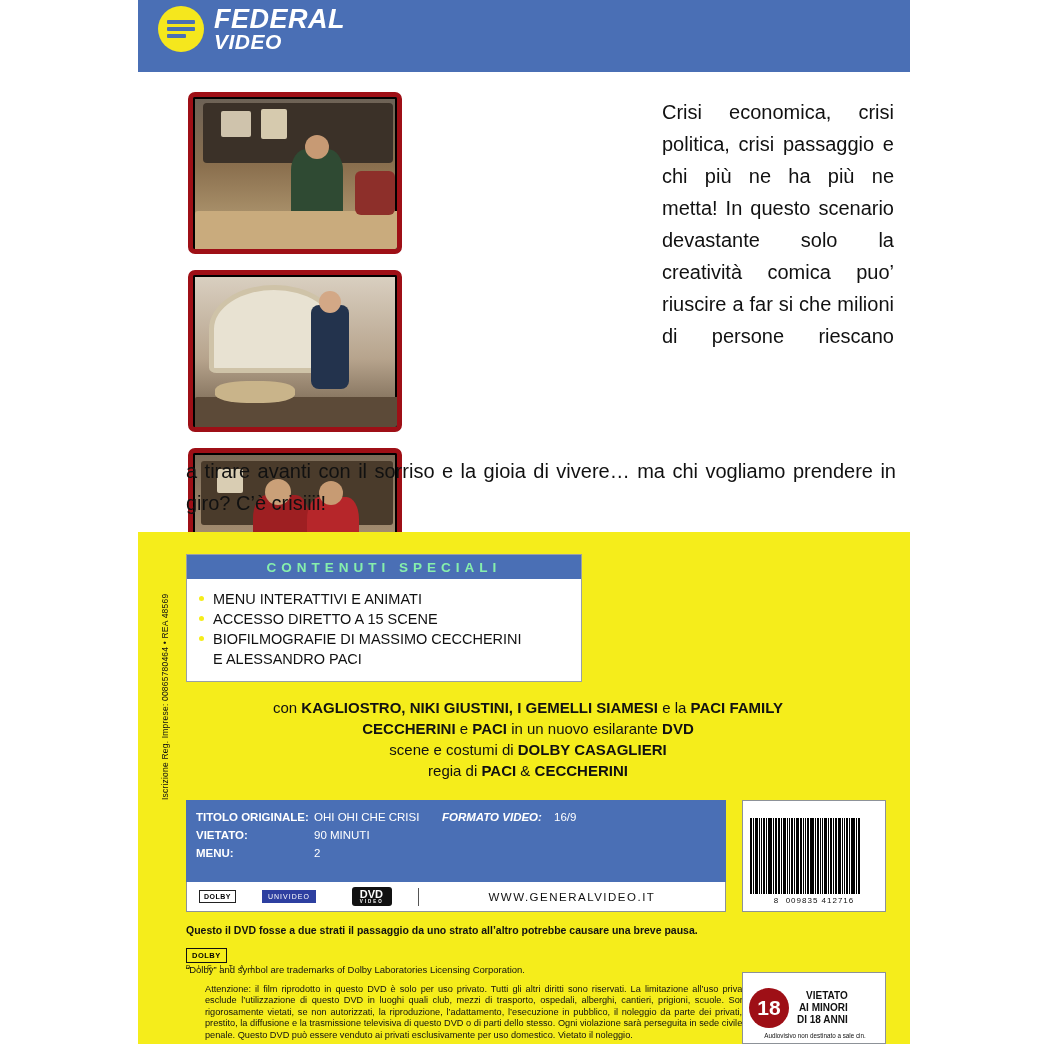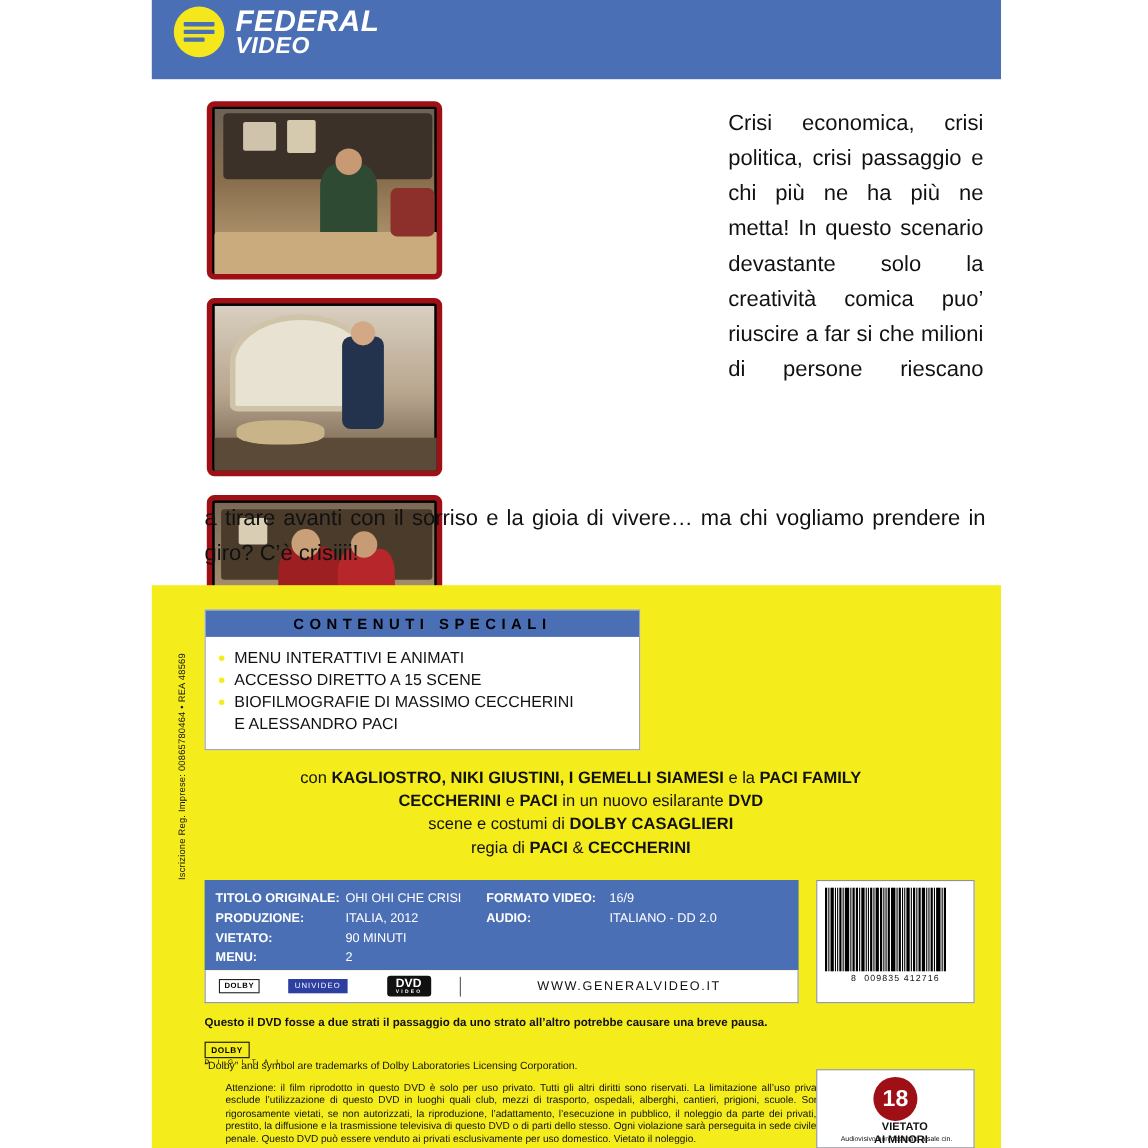--- a/index.html
+++ b/index.html
@@ -149,21 +149,21 @@
     position: absolute;
     left: 48px;
     top: 22px;
     width: 396px;
     background: #ffffff;
     border: 1px solid #9aa0a6;
     box-sizing: border-box;
   }
   .special-title {
     background: #4a6fb5;
-    color: #000000;
+    color: #86efac;
     font-size: 13.5px;
     font-weight: bold;
     letter-spacing: 5px;
     text-align: center;
     padding: 5px 0 4px 0;
   }
   .special-list {
     padding: 10px 0 12px 12px;
     margin: 0;
     list-style: none;
@@ -210,21 +210,21 @@
     background: #4a6fb5;
     color: #ffffff;
     padding: 8px 10px 6px 10px;
     box-sizing: border-box;
     font-size: 11.5px;
     height: 82px;
   }
   .info-table .row { display: flex; line-height: 18px; }
   .info-table .lab { font-weight: bold; width: 118px; }
   .info-table .val { width: 128px; }
-  .info-table .lab2 { font-weight: bold; width: 112px; }
+  .info-table .lab2 { font-weight: bold; width: 112px; font-style: italic; }
   .info-table .val2 { }
 
   .logos-bar {
     position: relative;
     width: 540px;
     background: #ffffff;
     border: 1px solid #8d9298;
     border-top: none;
     box-sizing: border-box;
     height: 30px;
@@ -275,21 +275,21 @@
 
   .barcode-box {
     position: absolute;
     left: 556px;
     top: 0;
     width: 144px;
     height: 112px;
     background: #ffffff;
     border: 1px solid #8d9298;
     box-sizing: border-box;
-    padding: 6px 7px 2px 7px;
+    padding: 17px 7px 2px 7px;
   }
   .bars { height: 76px; display: flex; align-items: stretch; }
   .bars i { display: block; background: #000; margin-right: 1px; }
   .barcode-num {
     font-size: 8px;
     letter-spacing: 1px;
     text-align: center;
     margin-top: 2px;
     color: #111;
   }
@@ -345,21 +345,20 @@
     left: 604px;
     top: 440px;
     width: 144px;
     height: 72px;
     background: #ffffff;
     border: 1px solid #8d9298;
     box-sizing: border-box;
     display: flex;
     align-items: center;
     padding: 6px;
-    flex-direction: column;
   }
   .age-circle {
     width: 40px;
     height: 40px;
     border-radius: 50%;
     background: #9e0f16;
     color: #fff;
     font-size: 21px;
     font-weight: bold;
     display: flex;
@@ -486,26 +485,20 @@
 
     <div class="info-block">
       <div class="info-table">
         <div class="row">
           <div class="lab">TITOLO ORIGINALE:</div>
           <div class="val">OHI OHI CHE CRISI</div>
           <div class="lab2">FORMATO VIDEO:</div>
           <div class="val2">16/9</div>
         </div>
         <div class="row">
-          <div class="lab">PRODUZIONE:</div>
-          <div class="val">ITALIA, 2012</div>
-          <div class="lab2">AUDIO:</div>
-          <div class="val2">ITALIANO - DD 2.0</div>
-        </div>
-        <div class="row">
           <div class="lab">VIETATO:</div>
           <div class="val">90 MINUTI</div>
         </div>
         <div class="row">
           <div class="lab">MENU:</div>
           <div class="val">2</div>
         </div>
       </div>
 
       <div class="logos-bar">

